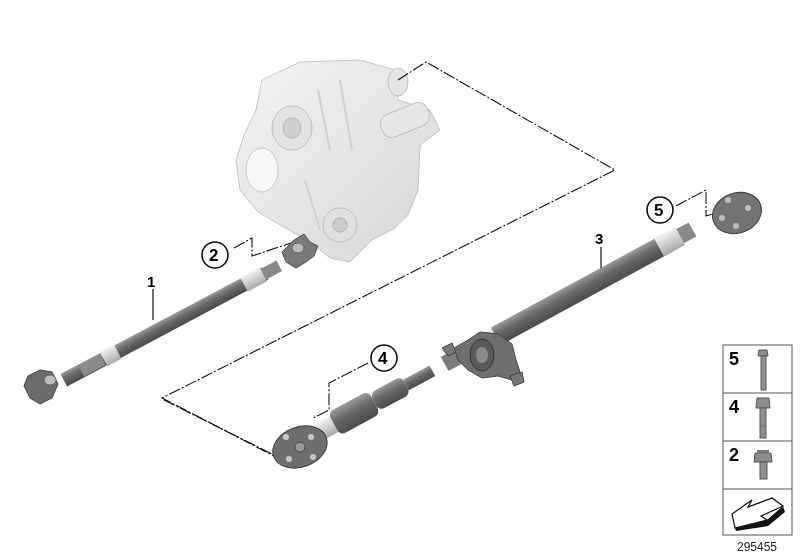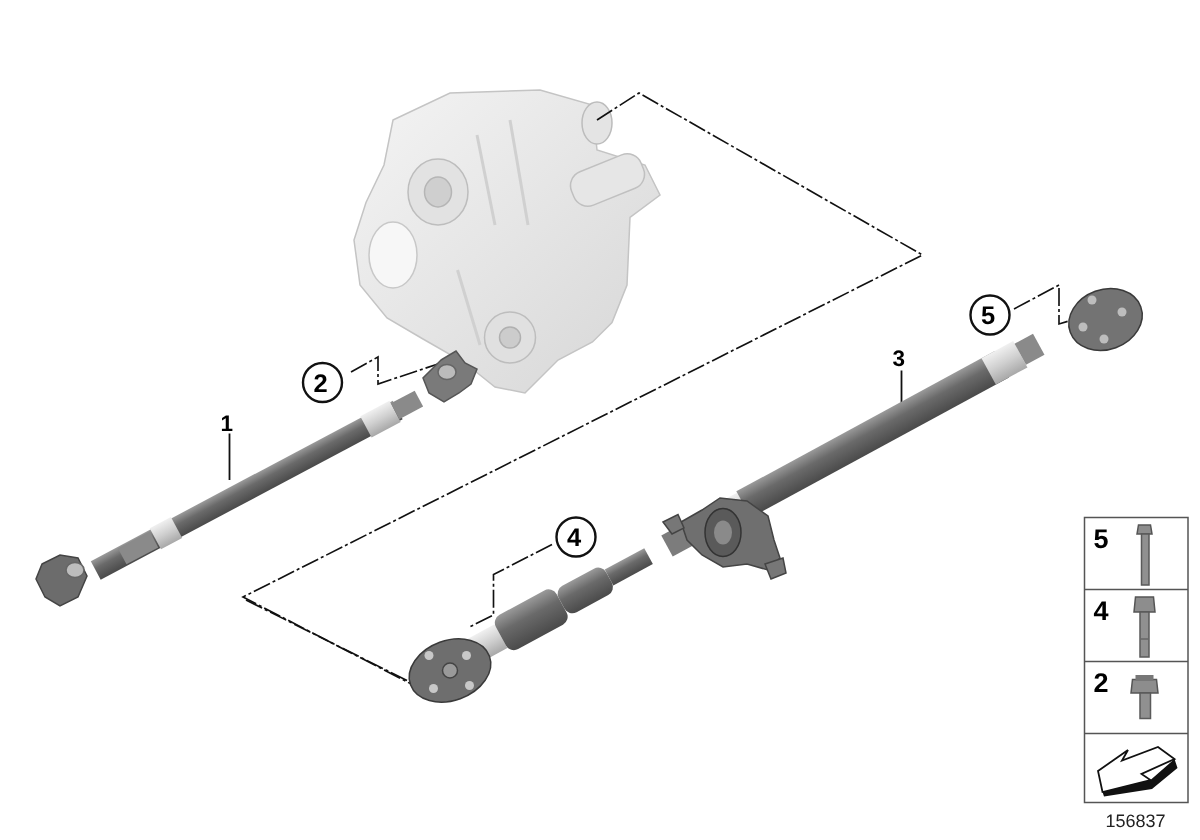--- a/index.html
+++ b/index.html
@@ -165,13 +165,13 @@
         <rect x="760" y="462" width="7" height="17" fill="#909090" stroke="#5a5a5a"></rect>
       </g>
     </g>
     <g>
       <path d="M732,514 L752,500 L748,507 L772,498 L783,506 L761,516 L767,520 L735,528 Z" fill="#fff" stroke="#111" stroke-width="1.2"></path>
       <path d="M735,528 L767,520 L783,506 L785,512 L768,526 L736,531 Z" fill="#111"></path>
     </g>
   </g>
 </svg>
 
-<div id="image-id">156837</div>
+<div id="image-id">295455</div>
 
 </body></html>

